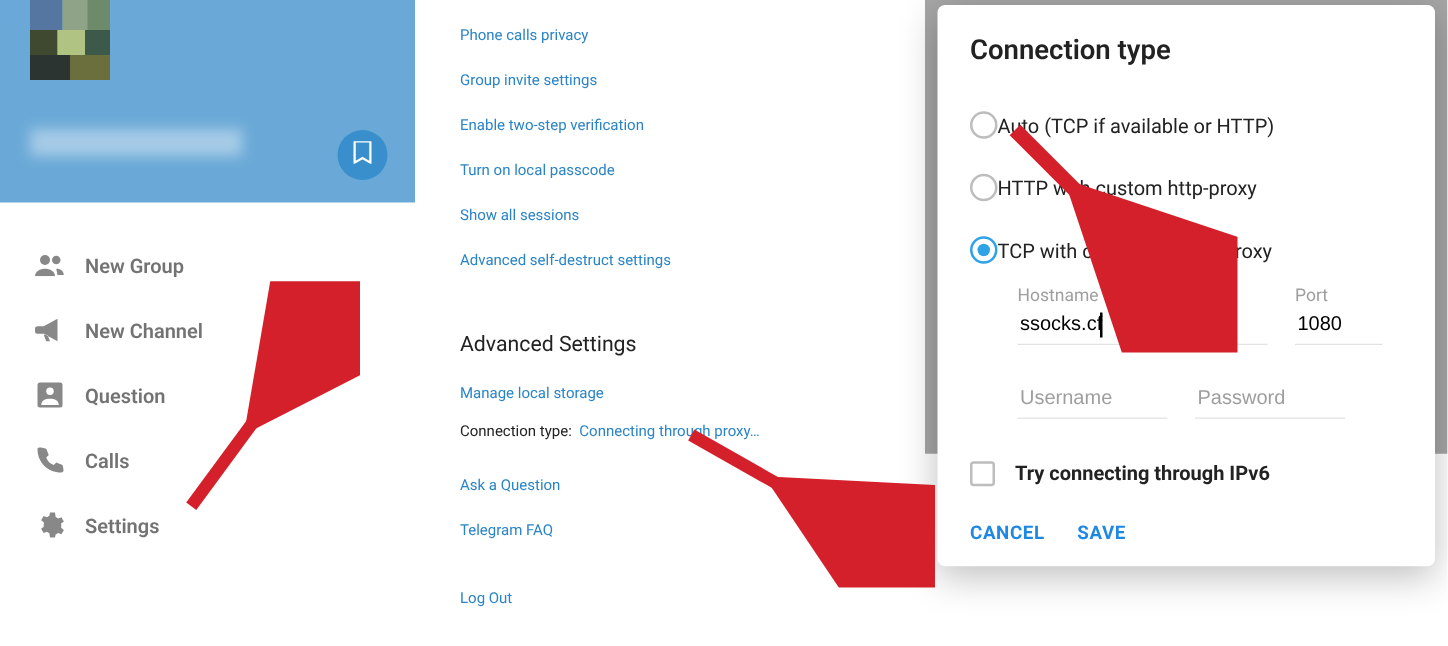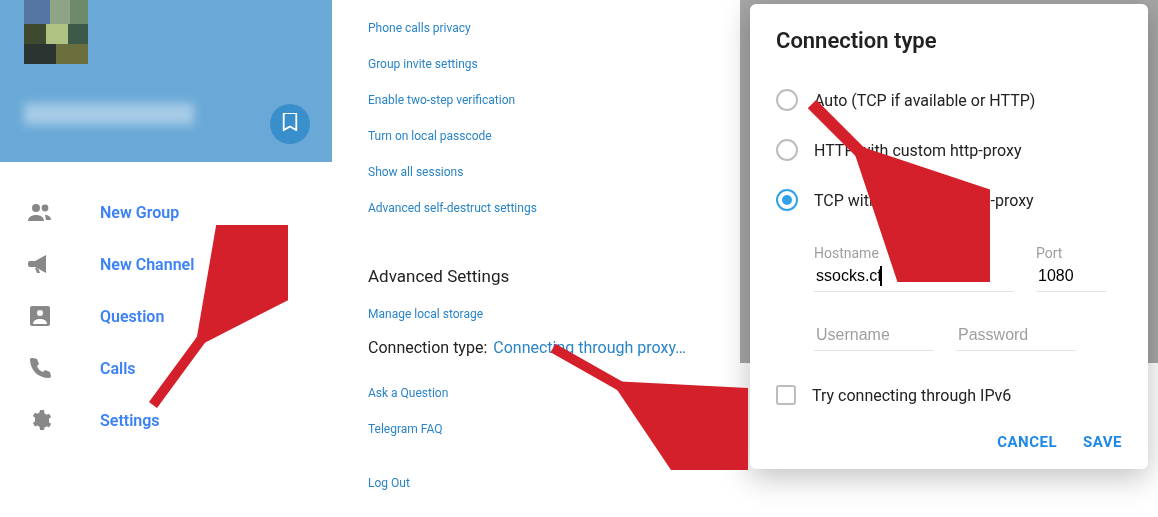--- a/index.html
+++ b/index.html
@@ -4,48 +4,48 @@
   <style>
     * { box-sizing: border-box; margin: 0; padding: 0; }
     html, body { width: 1158px; height: 517px; overflow: hidden; font-family: -apple-system, "Segoe UI", Roboto, "Open Sans", Arial, sans-serif; color: #222; background: #fff; position: relative; }
     .sidebar { position: absolute; left: 0; top: 0; width: 332px; height: 517px; background: #fff; }
     .profile-header { width: 332px; height: 162px; background: #6aa9d7; position: relative; }
     .avatar { position: absolute; left: 24px; top: 0; width: 64px; height: 64px; }
     .avatar .px { position: absolute; }
     .bookmark-circle { position: absolute; right: 22px; top: 104px; width: 40px; height: 40px; border-radius: 50%; background: #398fcb; display: flex; align-items: center; justify-content: center; color: #fff; }
     .blur-name { position: absolute; left: 24px; top: 103px; width: 170px; height: 22px; background: rgba(255,255,255,.4); filter: blur(5px); }
     .menu { padding-top: 24px; }
-    .menu-item { height: 52px; display: flex; align-items: center; gap: 46px; padding-left: 26px; font-size: 16px; font-weight: 600; color: #3b82f6; cursor: pointer; }
+    .menu-item { height: 52px; display: flex; align-items: center; gap: 14px; padding-left: 26px; font-size: 16px; font-weight: 600; color: #737373; cursor: pointer; }
     .menu-item .mi-icon { width: 28px; height: 28px; display: flex; align-items: center; justify-content: center; color: #888; }
     .menu-item .mi-icon svg { fill: #888; }
     .center { position: absolute; left: 368px; top: 10px; width: 380px; }
     .plink { color: #2a84c7; font-size: 12px; height: 36px; display: flex; align-items: center; cursor: pointer; }
     .section-title { font-weight: 400; font-size: 17px; margin-top: 40px; margin-bottom: 10px; }
-    .conn-row { font-size: 16px; display: flex; gap: 6px; margin-top: 6px; }
+    .conn-row { font-size: 12px; display: flex; gap: 6px; margin-top: 6px; }
     .conn-row .lbl { color: #222; }
     .conn-row .val { color: #2a84c7; cursor: pointer; }
     .gap { height: 18px; }
     .overlay { position: absolute; left: 740px; top: 0; width: 418px; height: 363px; background: rgba(0,0,0,.35); }
     .dialog { position: absolute; left: 10px; top: 4px; width: 398px; border-radius: 6px; background: #fff; box-shadow: 0 8px 30px rgba(0,0,0,.25); padding: 24px 26px 18px 26px; }
     .dlg-title { font-size: 22px; font-weight: 600; margin-bottom: 22px; }
-    .radio-opt { display: flex; align-items: center; gap: 16px; height: 50px; font-size: 16px; cursor: pointer; }
+    .radio-opt { display: flex; align-items: center; height: 50px; font-size: 16px; cursor: pointer; }
     .radio-ring { width: 22px; height: 22px; border: 2px solid #bdbdbd; border-radius: 50%; display: inline-flex; align-items: center; justify-content: center; }
     .radio-ring.sel { border-color: #2fa3e6; }
     .radio-ring.sel::after { content: ""; width: 10px; height: 10px; border-radius: 50%; background: #2fa3e6; }
     .form-row { display: flex; gap: 22px; margin-top: 4px; padding-left: 38px; }
     .fld { display: flex; flex-direction: column; }
-    .fld-label { font-size: 14px; color: #9e9e9e; margin-bottom: 2px; margin-top: 16px; }
+    .fld-label { font-size: 14px; color: #9e9e9e; margin-bottom: 2px; }
     .fld-input { border: none; border-bottom: 1px solid #e3e3e3; font-size: 16px; padding: 4px 2px 6px 2px; outline: none; color: #000; background: transparent; }
     .fld-input::placeholder { color: #9e9e9e; }
     .fld-host { width: 200px; }
     .fld-port { width: 70px; }
     .fld-user, .fld-pass { width: 120px; transform: translateY(-4px); }
-    .checkbox-row { display: flex; align-items: flex-end; gap: 16px; margin-top: 30px; font-size: 16px; }
+    .checkbox-row { display: flex; align-items: flex-start; gap: 16px; margin-top: 30px; font-size: 16px; font-weight: bold; }
     .chkbox { width: 20px; height: 20px; border: 2px solid #bdbdbd; border-radius: 3px; }
-    .dlg-actions { display: flex; justify-content: flex-end; gap: 26px; margin-top: 28px; }
+    .dlg-actions { display: flex; justify-content: flex-start; gap: 26px; margin-top: 28px; }
     .dlg-btn { color: #1e88e5; font-weight: 700; font-size: 15px; letter-spacing: .5px; cursor: pointer; }
     .arrow { position: absolute; pointer-events: none; }
     .caret { position: absolute; width: 2px; height: 20px; background: #000; }
   </style>
 </head>
 <body>
 
 <div class="sidebar">
   <div class="profile-header">
     <div class="avatar">

